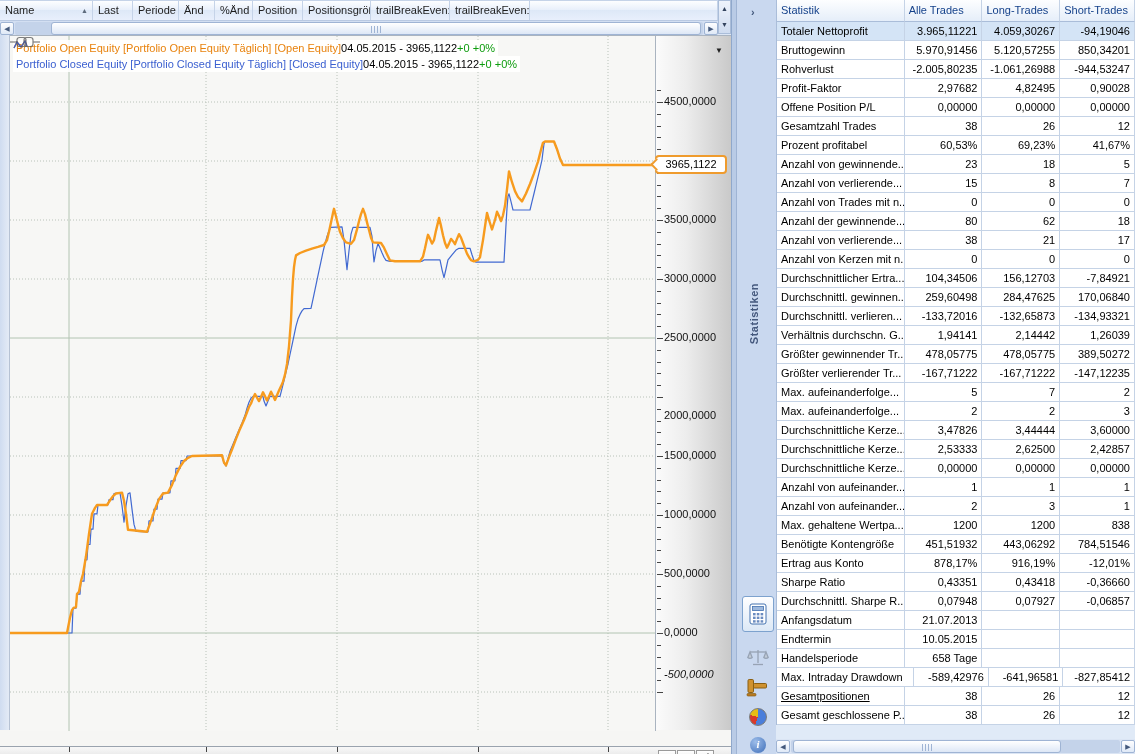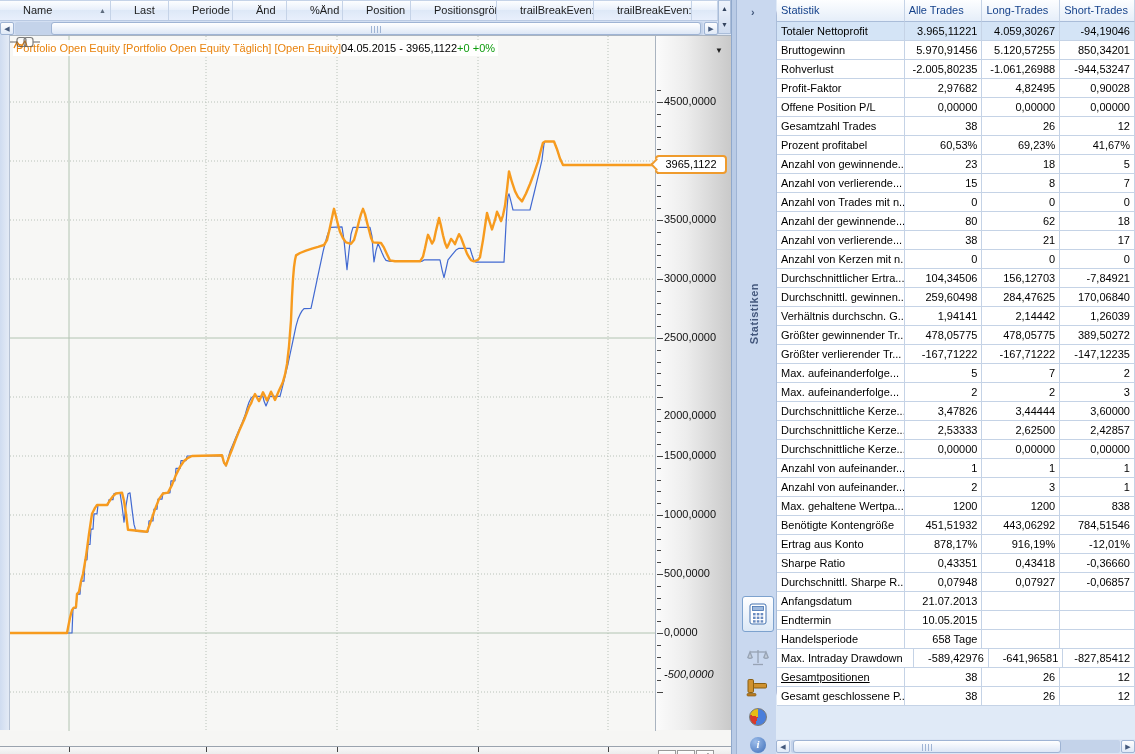--- a/index.html
+++ b/index.html
@@ -5,21 +5,21 @@
   * { box-sizing: border-box; margin: 0; padding: 0; }
   html,body { width:1135px; height:754px; overflow:hidden; }
   body { font-family:"Liberation Sans", sans-serif; font-size:11px; background:#fff; position:relative; }
   #app { position:absolute; inset:0; width:1135px; height:754px; background:#dce6f5; }
 
   
   .wl-header { position:absolute; left:0; top:0; width:718px; height:21px; display:flex;
     background:linear-gradient(#fdfeff,#e9f0fb 45%,#dde8f7 46%,#e8effc);
     border-top:1px solid #c5d3e8; border-bottom:1px solid #b9c9e2; }
   .hcell { position:relative; height:100%; padding:3px 0 0 5px; color:#1d1d1d;
-    border-right:1px solid #c5d3e8; white-space:nowrap; overflow:hidden; cursor:pointer;margin-left:18px; }
+    border-right:1px solid #c5d3e8; white-space:nowrap; overflow:hidden; cursor:pointer; }
   .hcell .sort { position:absolute; right:4px; top:6px; font-size:7px; color:#5d6b7d; }
   .wl-spinner { position:absolute; left:718px; top:0; width:13px; height:34px;
     background:linear-gradient(#eef3fb,#cfdcf0); border:1px solid #aabdd9; display:flex; flex-direction:column; }
   .wl-spinner span { flex:1; text-align:center; font-size:7px; color:#33435e; line-height:16px; cursor:pointer; }
 
   
   .hscroll { position:absolute; display:flex; align-items:center; background:#d3dff2; }
   .sb-btn { width:14px; height:13px; background:linear-gradient(#fefeff,#dfe9f7); border:1px solid #9fb4d4;
     border-radius:2px; font-size:7px; color:#44597c; text-align:center; line-height:11px; cursor:pointer; flex:none; }
   .sb-track { flex:1; height:13px; background:#c4d3ea; border-radius:2px; margin:0 1px; position:relative; }
@@ -72,21 +72,21 @@
     font-weight:bold; color:#45597e; letter-spacing:.5px; cursor:pointer; }
   .tool-btn { position:absolute; left:5px; width:32px; height:36px; border:1px solid #7da2ce; border-radius:3px;
     background:linear-gradient(#fefeff,#dce8f6); display:flex; align-items:center; justify-content:center; cursor:pointer; }
   .tool-ico { position:absolute; left:9px; width:24px; height:22px; display:flex; align-items:center; justify-content:center; cursor:pointer; }
   .pie-ico { width:18px; height:18px; border-radius:50%; border:1px solid #7a7a7a;
     background:conic-gradient(#4a7edb 0 200deg,#d8392b 200deg 285deg,#e6bd14 285deg 360deg); }
   .info-ico { width:16px; height:16px; border-radius:50%; background:radial-gradient(circle at 35% 30%,#9dbdea,#3d6db8);
     color:#fff; font-family:"Liberation Serif",serif; font-style:italic; font-weight:bold; font-size:11px;
     text-align:center; line-height:15px; }
 
-  .stats-table { position:absolute; left:39px; top:0; width:359px; background:#f9a8d4; border-left:1px solid #aabdd9;border-radius:16px; }
+  .stats-table { position:absolute; left:39px; top:0; width:359px; background:#f9a8d4; border-left:1px solid #aabdd9; }
   .st-row { display:flex; height:19px; background:#fff; cursor:pointer; }
   .st-row.header { height:22px; background:linear-gradient(#fdfeff,#e4edf9); cursor:default; }
   .st-row.selected { background:#d4e4f6; }
   .st-cell { border-right:1px solid #c5d3e6; border-bottom:1px solid #c5d3e6; padding:3px 4px 0 4px;
     white-space:nowrap; overflow:hidden; color:#000; }
   .st-row.header .st-cell { color:#15428b; border-bottom:1px solid #aabdd9; padding-top:4px; }
   .st-cell.num { text-align:right; padding-right:4px; }
   .panel-hscroll { left:39px; top:739px; width:359px; height:15px; background:#dbe5f4; }
 </style>
 </head>
@@ -146,20 +146,28 @@
           <polyline points="10,633.0 72,633.0 73,608.2 76,608.2 77,594.1 80,594.1 81,581.1 84,581.1 85,559.8 87,559.8 88,544.5 90,544.5 91,529.2 93,529.2 94,513.8 97,513.8 98,505.0 108,505.0 109,499.7 113,499.7 114,493.5 120,492.8 122,505.6 124,522.1 126,505.6 128,493.8 130,492.8 132,509.1 134,524.4 136,531.3 148,531.8 149,520.9 153,520.9 154,509.1 157,509.1 158,499.1 162,499.1 163,492.8 170,492.8 171,480.8 175,480.8 176,468.4 180,468.4 181,460.7 186,460.7 187,456.0 222,456.0 224,463.1 226,466.0 228,458.4 230,451.3 233,444.2 236,437.1 239,430.0 242,423.0 245,415.3 247,408.2 249,402.3 251,398.2 253,396.4 263,396.4 264,401.1 266,405.9 268,401.1 270,396.4 280,396.4 282,388.7 284,380.5 286,372.2 288,364.0 290,354.5 292,345.1 294,335.6 296,326.2 298,319.1 300,314.4 302,310.9 304,308.7 311,308.3 313,299.1 315,289.6 317,280.2 319,270.7 321,261.3 323,251.9 325,243.6 327,236.5 329,230.6 331,227.3 342,226.8 344,240.1 346,260.1 347,269.6 349,250.7 351,234.2 353,227.3 370,227.3 372,236.5 373,250.7 374,261.9 376,250.7 378,243.6 380,248.1 382,252.8 384,257.2 386,260.4 390,261.3 422,261.3 424,259.9 440,259.9 442,269.6 444,277.6 446,269.0 448,259.9 452,254.8 456,250.1 459,248.3 470,248.3 472,254.8 474,260.7 476,262.2 504,262.2 505,243.6 506,224.7 507,208.2 508,196.4 509,193.8 511,201.7 513,210.0 530,210.0 532,201.7 534,193.5 536,185.2 538,176.9 540,168.7 542,159.8 543,151.6 544,143.9 545,141.5 554,141.5 557,149.2 560,158.6 563,165.0 653,165.0" fill="none" stroke="#4169d1" stroke-width="1.2" stroke-linejoin="round" stroke-linecap="round"></polyline>
           <polyline points="10,633.0 67,633.0 70,617.7 72,610.0 74,607.6 76,607.0 77,594.1 79,591.7 81,581.1 83,574.0 86,556.3 89,533.9 92,513.8 95,507.9 97,505.0 107,505.0 110,500.3 113,496.1 116,493.5 122,492.6 124,500.8 126,513.8 128,529.8 147,531.8 151,520.9 155,509.1 159,499.1 163,493.5 168,492.6 172,484.9 176,474.9 180,466.9 184,461.0 188,457.9 192,456.0 222,455.3 224,462.5 226,465.4 229,457.2 232,449.5 236,438.9 240,428.9 244,420.0 247,412.3 249,407.0 251,403.5 253,398.2 255,394.1 257,397.6 259,401.1 261,397.0 263,392.3 265,396.4 267,400.5 269,396.4 271,391.7 273,395.8 275,400.0 277,395.2 279,390.5 281,386.4 283,381.7 285,374.6 287,364.0 289,346.3 291,320.3 292,296.7 293,279.0 294,267.2 295,260.1 296,255.4 300,253.0 306,250.7 312,248.6 318,246.9 324,245.0 327,240.1 329,231.8 331,222.4 333,212.9 334,208.8 336,216.5 338,224.7 340,231.8 343,238.3 346,242.4 351,243.8 354,240.1 357,229.4 359,221.2 361,214.1 363,208.8 365,214.1 367,222.4 369,230.0 371,237.7 373,242.4 381,243.0 384,247.7 387,254.2 390,260.4 395,261.3 420,261.3 423,256.6 425,248.3 427,238.9 428,234.8 430,238.9 432,243.6 434,240.1 436,230.6 438,222.4 439,217.9 441,225.9 443,235.3 445,243.0 447,247.7 449,243.6 451,238.9 453,241.2 455,244.2 457,238.9 459,234.2 461,237.7 463,243.0 465,248.3 467,253.6 469,257.2 471,260.1 474,261.3 478,259.9 480,257.2 483,240.1 485,226.5 487,212.9 489,220.0 492,229.4 495,220.0 497,211.7 499,215.9 501,221.2 503,215.3 505,205.8 507,189.3 509,171.4 512,182.2 515,191.1 518,197.0 522,201.4 526,193.5 530,184.0 534,173.4 538,161.6 541,149.8 543,142.7 545,141.5 554,141.5 557,149.2 560,158.6 563,165.0 653,165.0" fill="none" stroke="#f79b1e" stroke-width="2.4" stroke-linejoin="round" stroke-linecap="round"></polyline>
           <line x1="655.5" y1="36" x2="655.5" y2="731" stroke="#aab4c0" stroke-width="1"></line>
         </svg>
       <div class="legend">
         <div class="legend-line">
           <svg width="15" height="10">
               <polyline points="1,8 4,2 8,7 12,1 14,6" fill="none" stroke="#e8820c" stroke-width="1.3"></polyline>
             </svg>
             <span class="lg-title" style="color:#e8820c">Portfolio Open Equity [Portfolio Open Equity  Täglich] [Open Equity]</span>
+          <span class="lg-info">04.05.2015 - 3965,1122</span>
+          <span class="lg-chg">+0 +0%</span>
+        </div>
+        <div class="legend-line">
+          <svg width="15" height="10">
+              <polyline points="1,8 4,2 8,7 12,1 14,6" fill="none" stroke="#3a5fd0" stroke-width="1.3"></polyline>
+            </svg>
+            <span class="lg-title" style="color:#3a5fd0">Portfolio Closed Equity [Portfolio Closed Equity  Täglich] [Closed Equity]</span>
           <span class="lg-info">04.05.2015 - 3965,1122</span>
           <span class="lg-chg">+0 +0%</span>
         </div>
       </div>
       <svg class="link-glyph" width="30" height="12">
         <g stroke="#555" fill="none" stroke-width="1.2">
           <line x1="0" y1="6" x2="7" y2="6"></line>
             <rect x="7" y="1.5" width="9" height="9" rx="2.5"></rect>
           <rect x="14" y="1.5" width="9" height="9" rx="2.5"></rect>
             <line x1="23" y1="6" x2="30" y2="6"></line>
@@ -423,20 +431,26 @@
           <div class="st-cell num" style="width: 78px;">156,12703</div>
           <div class="st-cell num" style="width: 75px;">-7,84921</div>
         </div>
         <div class="st-row ">
           <div class="st-cell" style="width: 128px;">Durchschnittl. gewinnen...</div>
           <div class="st-cell num" style="width: 78px;">259,60498</div>
           <div class="st-cell num" style="width: 78px;">284,47625</div>
           <div class="st-cell num" style="width: 75px;">170,06840</div>
         </div>
         <div class="st-row ">
+          <div class="st-cell" style="width: 128px;">Durchschnittl. verlieren...</div>
+          <div class="st-cell num" style="width: 78px;">-133,72016</div>
+          <div class="st-cell num" style="width: 78px;">-132,65873</div>
+          <div class="st-cell num" style="width: 75px;">-134,93321</div>
+        </div>
+        <div class="st-row ">
           <div class="st-cell" style="width: 128px;">Verhältnis durchschn. G...</div>
           <div class="st-cell num" style="width: 78px;">1,94141</div>
           <div class="st-cell num" style="width: 78px;">2,14442</div>
           <div class="st-cell num" style="width: 75px;">1,26039</div>
         </div>
         <div class="st-row ">
           <div class="st-cell" style="width: 128px;">Größter gewinnender Tr...</div>
           <div class="st-cell num" style="width: 78px;">478,05775</div>
           <div class="st-cell num" style="width: 78px;">478,05775</div>
           <div class="st-cell num" style="width: 75px;">389,50272</div>

